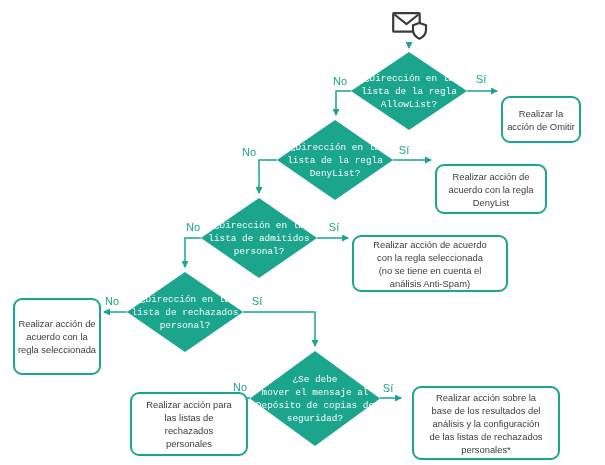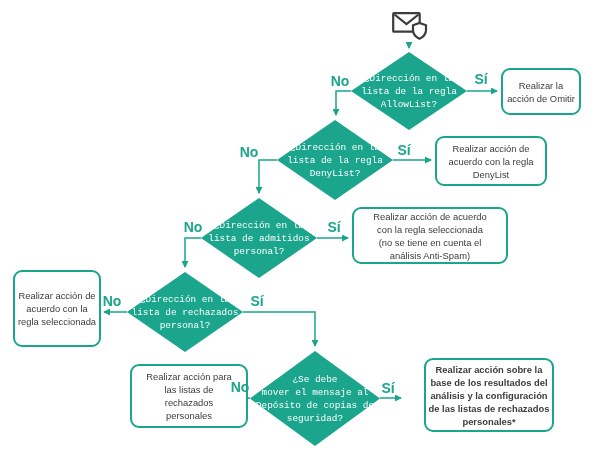--- a/index.html
+++ b/index.html
@@ -45,26 +45,27 @@
   .action {
     position: absolute;
     background: var(--background);
     border: 2px solid var(--accent);
     border-radius: 9px;
     display: flex; align-items: center; justify-content: center;
     text-align: center; white-space: pre-line;
     color: var(--text);
     font-size: 9.4px; line-height: 13px;
     padding: 2px;
+    margin-top: 28px;
   }
   .edge-label {
     position: absolute;
     transform: translate(-50%, -50%);
     color: var(--accent);
-    font-size: 14px; font-weight: 700;
+    font-size: 11px; font-weight: 400;
   }
   .start-icon { position: absolute; left: 391px; top: 11px; }
 </style>
 </head>
 <body>
 
 <div class="canvas">
 
   <svg class="connectors">
     <defs>
@@ -141,21 +142,21 @@
 
   <div class="action" style="left:13px; top:270px; width:88px; height:77px;">Realizar acción de
 acuerdo con la
 regla seleccionada</div>
 
   <div class="action" style="left:130px; top:364px; width:118px; height:64px;">Realizar acción para
 las listas de
 rechazados
 personales</div>
 
-  <div class="action" style="left:424px; top:358px; width:130px; height:74px;font-weight:bold;">Realizar acción sobre la
+  <div class="action" style="left:412px; top:358px; width:148px; height:74px;">Realizar acción sobre la
 base de los resultados del
 análisis y la configuración
 de las listas de rechazados
 personales*</div>
 
   <span class="edge-label" style="left:481px; top:79px;">Sí</span>
   <span class="edge-label" style="left:340px; top:81px;">No</span>
   <span class="edge-label" style="left:404px; top:150px;">Sí</span>
   <span class="edge-label" style="left:249px; top:152px;">No</span>
   <span class="edge-label" style="left:334px; top:227px;">Sí</span>

